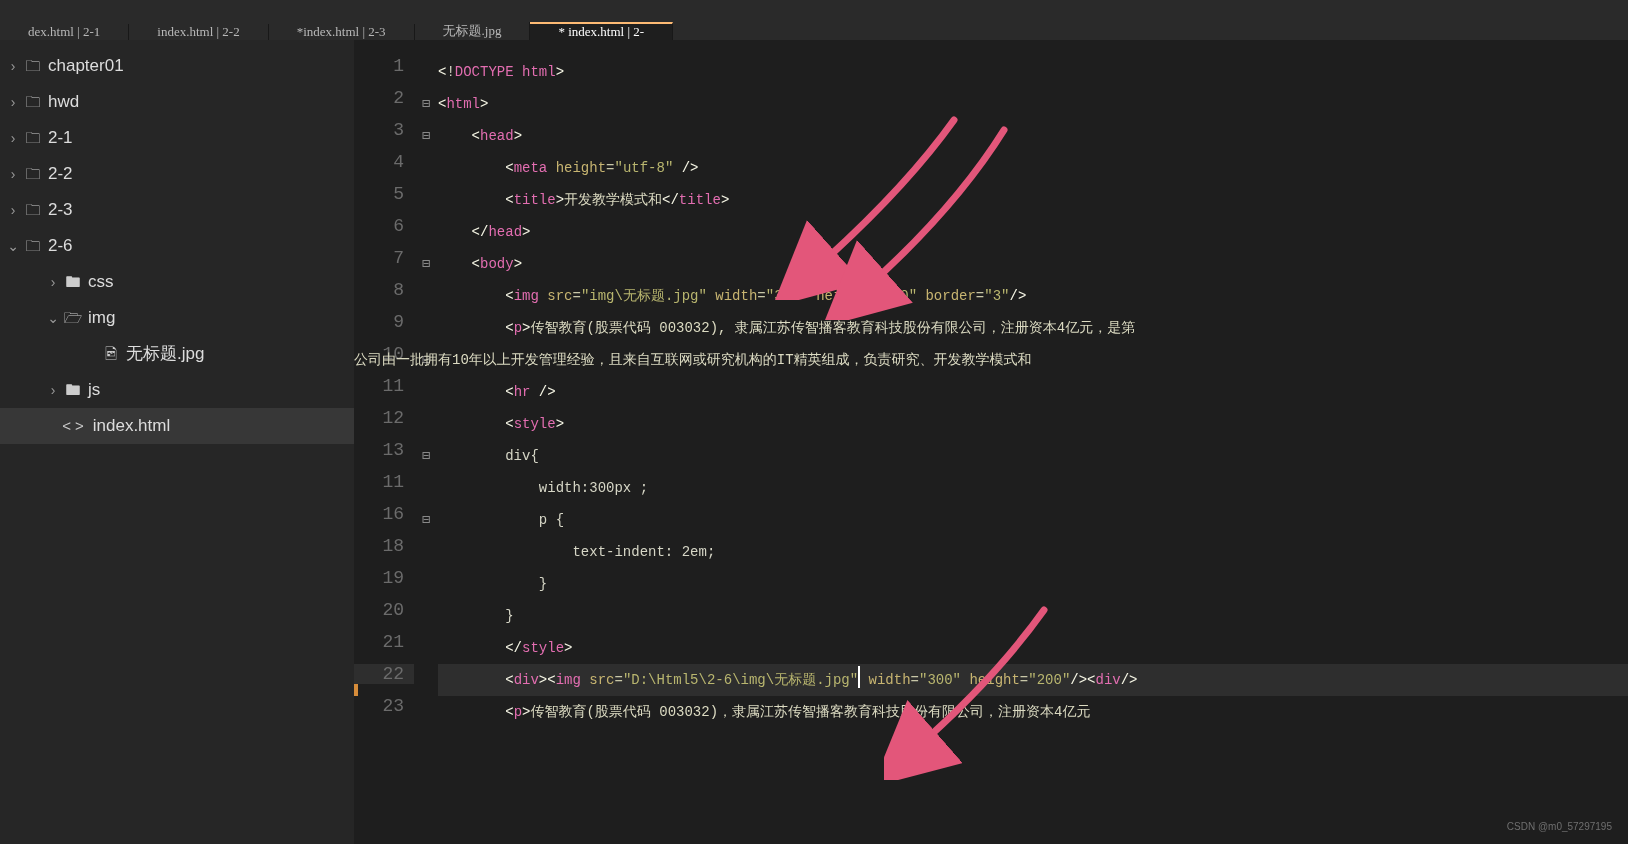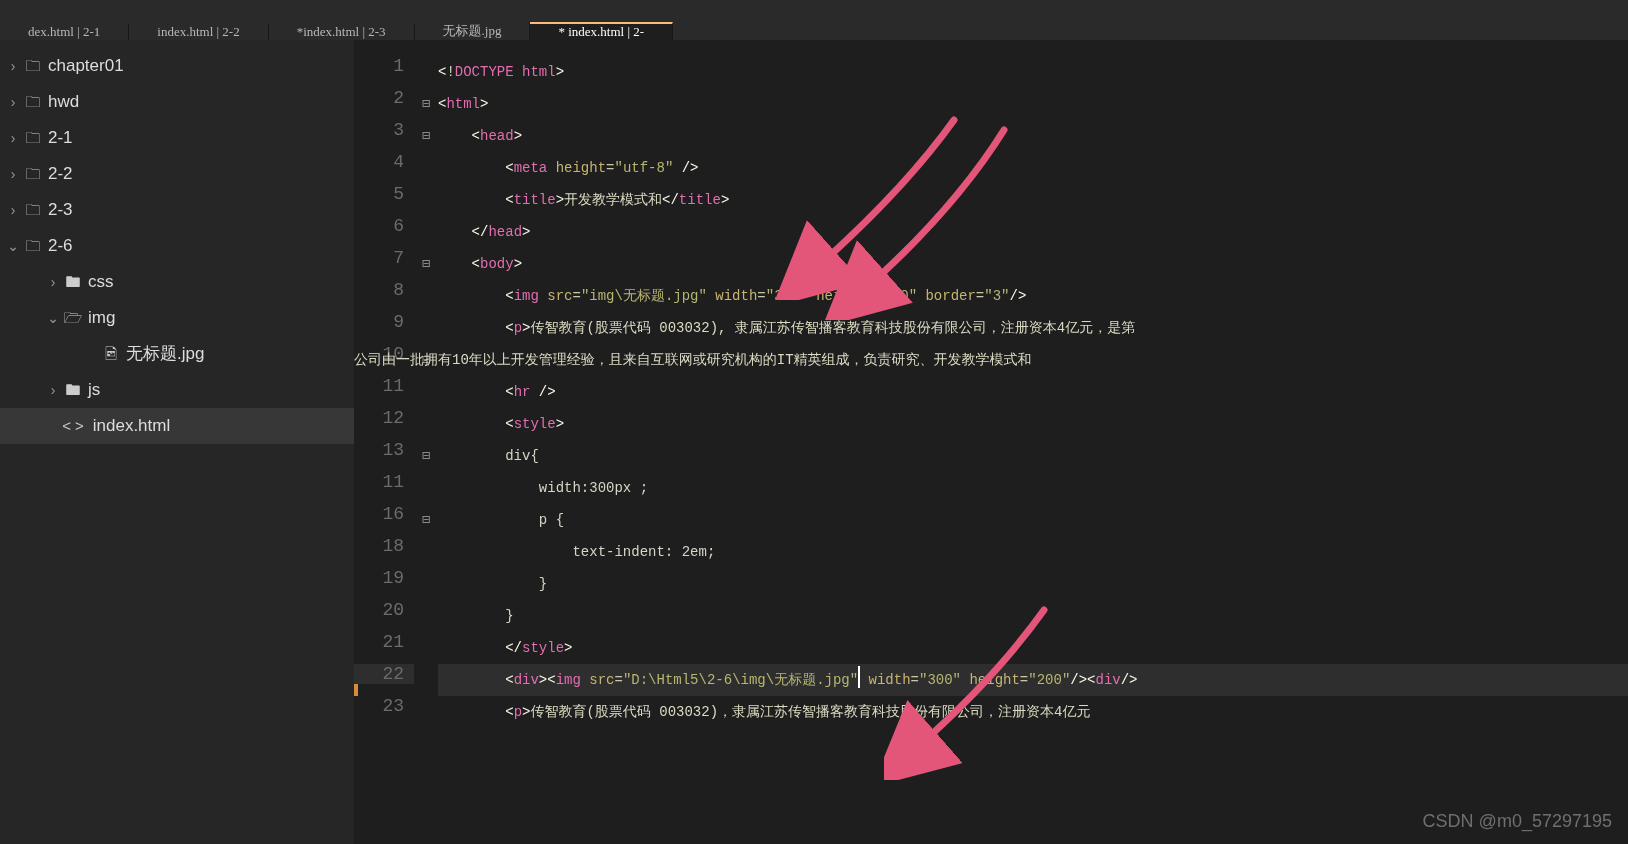--- a/index.html
+++ b/index.html
@@ -28,21 +28,21 @@
   .c-tag { color:#e36eb1; }
   .c-attr { color:#c8b571; }
   .c-string { color:#b9b66f; }
   .c-text { color:#dcdbc2; }
   .c-eq { color:#c8c7a8; }
   .c-kw { color:#d6d6c6; }
   .line.modified { box-shadow: inset 4px 0 0 #d68c3a; }
   .line.current .code, .line.current .gutter, .line.current .fold { background:#2e2e2e; }
   .caret { display:inline-block; width:2px; height:22px; background:#fff; vertical-align:-4px; }
   .annot { position:absolute; pointer-events:none; }
-  .watermark { position:absolute; right:16px; bottom:12px; color:#6f6f6f; font-size:18px; font-family:"Segoe UI",Arial,sans-serif; }
+  .watermark { position:absolute; right:16px; bottom:12px; color:#6f6f6f; font-size:10px; font-family:"Segoe UI",Arial,sans-serif; }
 </style>
 </head>
 <body>
 
 <div class="root">
   <div class="tabs">
     <div class="tab">
         <span>dex.html | 2-1</span>
       </div>
     <div class="tab">

